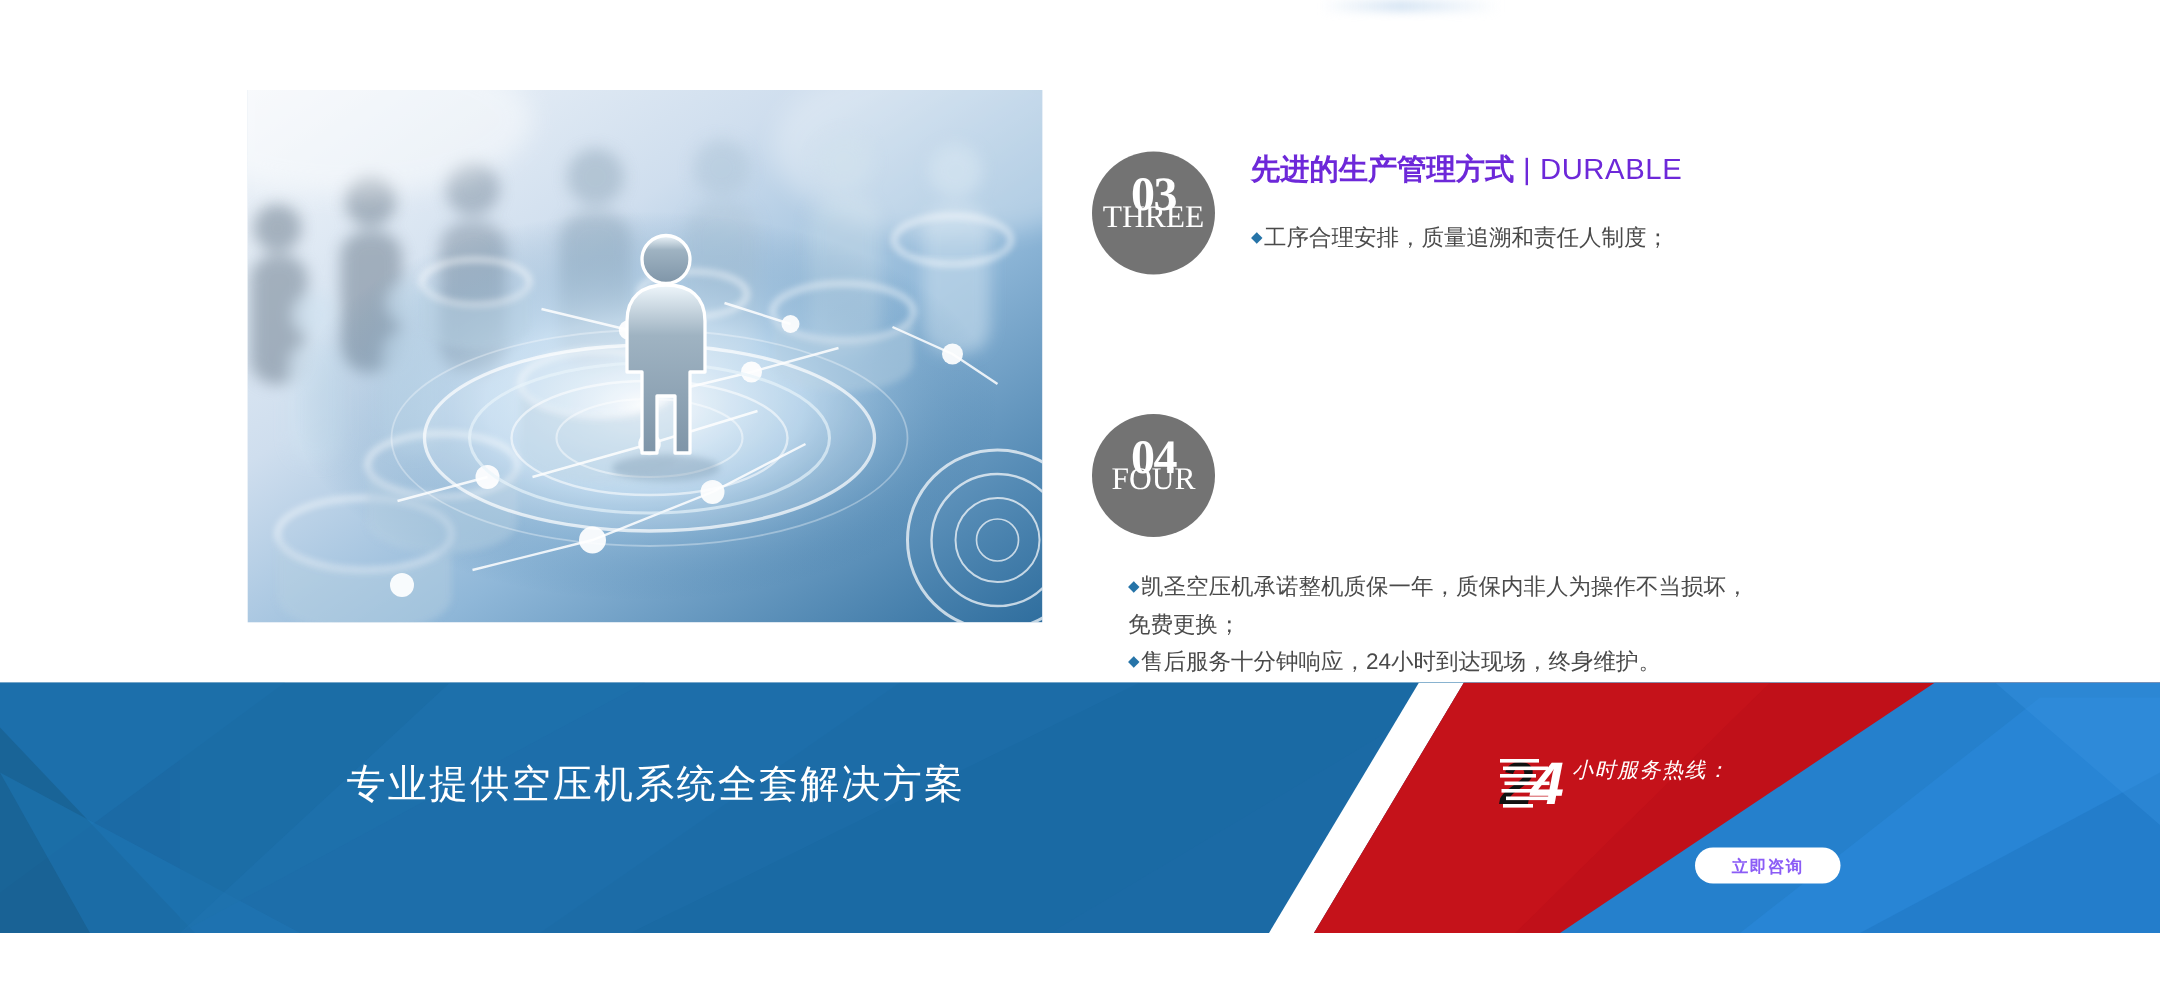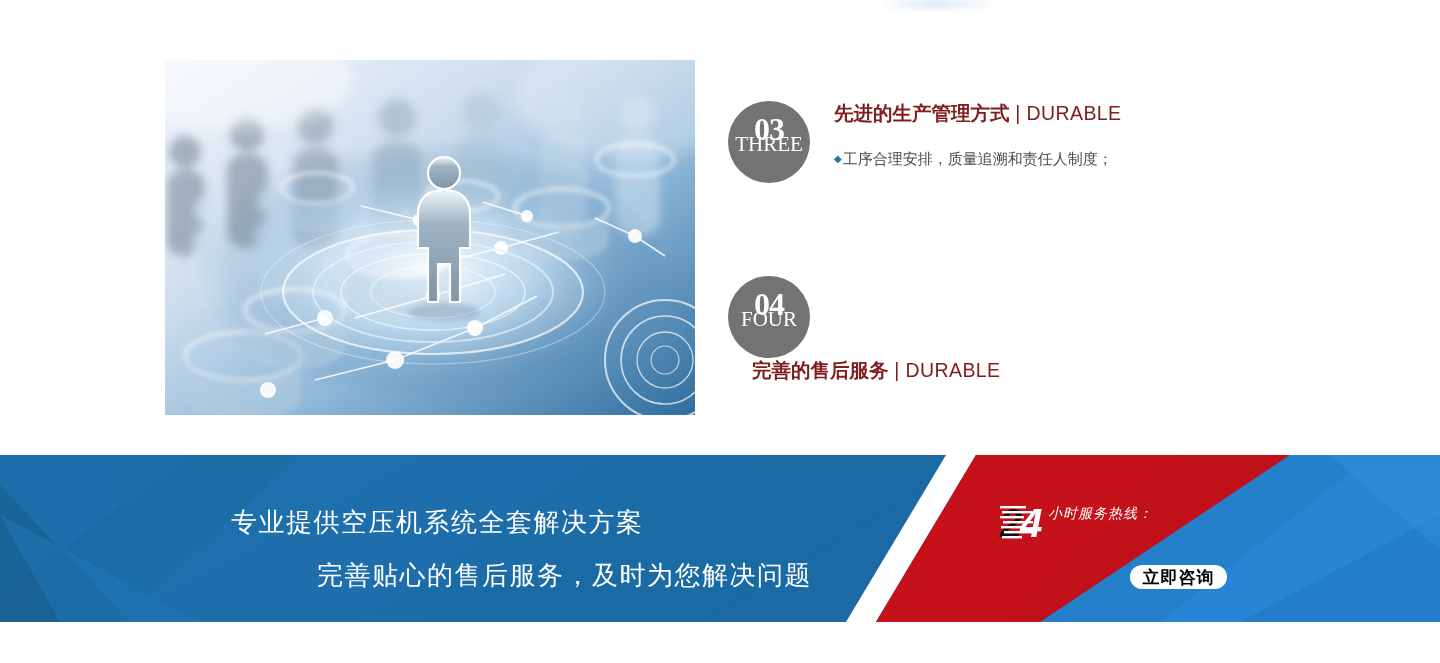--- a/index.html
+++ b/index.html
@@ -76,21 +76,21 @@
     line-height: 24px;
     letter-spacing: 0px;
   }
 
   .feature-body {
     margin-left: 24px;
     padding-top: 0px;
   }
   .feature-title {
     font-size: 19.5px;
-    color: #7f1d1d;
+    color: #6d28d9;
     font-weight: bold;
     line-height: 24px;
     white-space: nowrap;
   }
   .feature-title .en {
     font-weight: normal;
     letter-spacing: .4px;
   }
   .feature-lines {
     margin-top: 21px;
@@ -179,22 +179,22 @@
     white-space: nowrap;
   }
   .cta {
     position: absolute;
     left: 1130px;
     top: 110px;
     width: 97px;
     height: 24px;
     background: #ffffff;
     border-radius: 13px;
-    color: #000000;
-    font-size: 17px;
+    color: #8b5cf6;
+    font-size: 11px;
     font-weight: bold;
     display: flex;
     align-items: center;
     justify-content: center;
     letter-spacing: 1px;
     cursor: pointer;
   }
 </style>
 </head>
 <body>
@@ -355,21 +355,24 @@
     </div>
   </div>
 </div>
 
 <div class="feature feature-4">
   <div class="badge">
     <div class="badge-num">04</div>
     <div class="badge-word">FOUR</div>
   </div>
   <div class="feature-body w-4">
-    <div class="feature-title"><span>完善的售后服务</span><span class="en"> | </span><span class="en">DURABLE</span></div>
+    <div class="feature-lines">
+      <p><span class="bullet">◆</span><span>凯圣空压机承诺整机质保一年，质保内非人为操作不当损坏，免费更换；</span></p>
+      <p><span class="bullet">◆</span><span>售后服务十分钟响应，24小时到达现场，终身维护。</span></p>
+    </div>
   </div>
 </div>
 
 <div class="banner">
   <svg viewBox="0 0 1440 167" preserveAspectRatio="none" xmlns="http://www.w3.org/2000/svg">
 
     <rect width="1440" height="167" fill="#1b6aa5"></rect>
 
     <polygon points="0,0 190,0 0,140" fill="#1d73b0" opacity=".55"></polygon>
     <polygon points="0,30 130,167 0,167" fill="#18608f" opacity=".7"></polygon>
@@ -386,21 +389,20 @@
     <polygon points="1440,0 1440,167 1040,167 1290,0" fill="#2580cc"></polygon>
     <polygon points="1440,10 1440,167 1160,167 1360,10" fill="#2b8ade" opacity=".5"></polygon>
     <polygon points="1440,60 1440,167 1240,167" fill="#1f76c2" opacity=".55"></polygon>
     <polygon points="1330,0 1440,0 1440,95" fill="#3a94e2" opacity=".35"></polygon>
 
     <polygon points="1040,167 1440,167 1440,167" fill="#ffffff"></polygon>
   </svg>
 
   <div class="banner-text">
     <div class="slogan1">专业提供空压机系统全套解决方案</div>
-    <div class="slogan2">完善贴心的售后服务，及时为您解决问题</div>
 
     <div class="hotline">
       <div class="num24"><span class="d2">2</span><span class="d4">4</span></div>
       <svg class="speed-lines" width="44" height="40">
         <g fill="#ffffff">
           <rect x="0" y="3" width="26" height="2.4"></rect>
           <rect x="2" y="8" width="30" height="2.4"></rect>
           <rect x="0" y="13" width="24" height="2.4"></rect>
           <rect x="3" y="18" width="30" height="2.4"></rect>
           <rect x="1" y="23" width="22" height="2.4"></rect>

